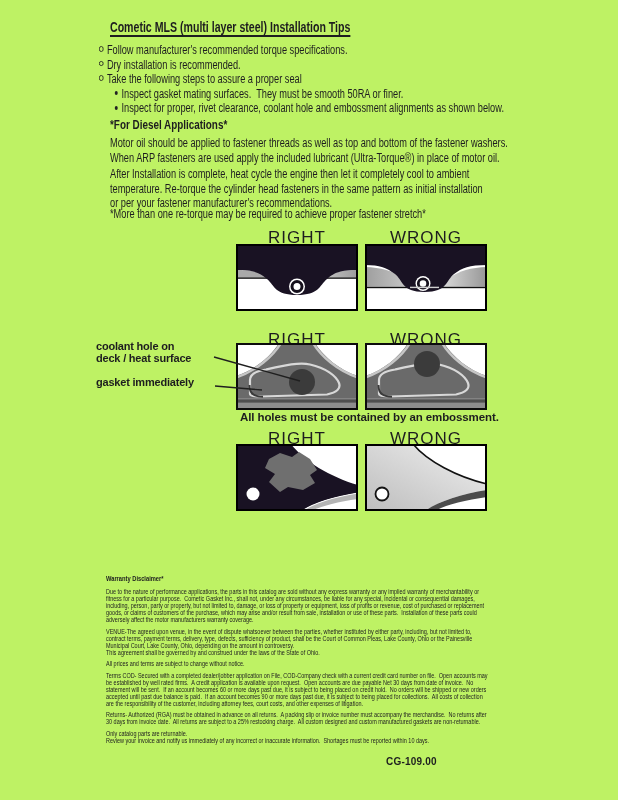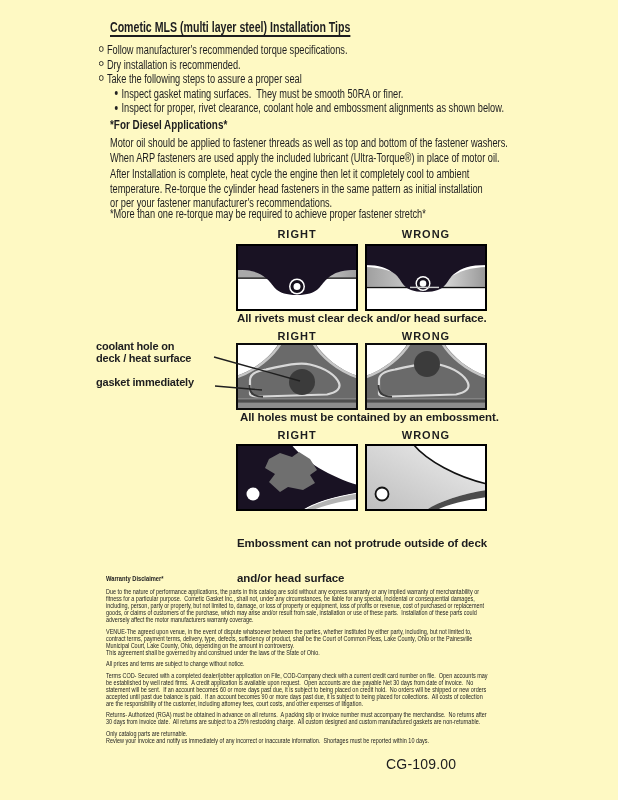--- a/index.html
+++ b/index.html
@@ -1,53 +1,53 @@
 <!DOCTYPE html>
 <html><head>
 <meta charset="utf-8">
 <style>
   html,body{margin:0;padding:0;background:#ffffff;}
-  .page{position:relative;width:618px;height:800px;background:#fef9c3;overflow:hidden;
+  .page{position:relative;width:618px;height:800px;background:#bef264;overflow:hidden;
         font-family:"Liberation Sans", sans-serif;color:#1d1d1f;}
   .cond{transform:scaleX(0.75);transform-origin:0 0;}
   .pre{white-space:pre;}
 
   .title{position:absolute;left:110px;top:19px;font-size:14.5px;font-weight:bold;
          transform:scaleX(0.73);transform-origin:0 0;white-space:pre;
          text-decoration:underline;text-underline-offset:3px;text-decoration-thickness:1.6px;}
 
   .bullets{position:absolute;left:99px;top:43px;font-size:12.3px;line-height:14.6px;}
   .b{white-space:pre;}
   .b .mark{display:inline-block;width:3.5px;height:3.5px;border:1px solid #222;border-radius:50%;
            margin-right:5px;vertical-align:2.5px;}
   .b.sub{margin-left:21px;}
   .b.sub .mark{background:#222;border:none;width:4px;height:4px;}
 
   .diesel-h{position:absolute;left:110px;top:117px;font-size:13.2px;font-weight:bold;
             transform:scaleX(0.75);transform-origin:0 0;white-space:pre;}
   .flow{position:absolute;left:110px;font-size:12.3px;line-height:14.6px;}
 
-  .fig-label{position:absolute;width:122px;text-align:center;font-size:11px;font-weight:bold;
+  .fig-label{position:absolute;width:122px;text-align:center;font-size:17px;font-weight:normal;
              letter-spacing:1px;}
   .fig-box{position:absolute;width:122px;height:67px;}
   .fig-box svg{display:block;}
   .caption{position:absolute;font-size:11.5px;font-weight:600;letter-spacing:-0.1px;
            line-height:11.8px;white-space:pre;}
 
   .ann-label{position:absolute;font-size:11px;font-weight:700;
              line-height:11.6px;letter-spacing:-0.2px;}
   .leader{position:absolute;left:112px;top:340px;}
 
   .warranty{position:absolute;left:106px;top:575px;width:480px;font-size:6.3px;line-height:7.1px;
             transform:scaleX(0.87);transform-origin:0 0;}
   .warranty .wh{font-size:6.6px;font-weight:bold;margin:0 0 6px 0;white-space:pre;}
   .wpara{margin:0 0 4.2px 0;}
   .tl{white-space:pre;}
 
-  .pagenum{position:absolute;left:386px;top:756px;font-size:14px;letter-spacing:0.2px;white-space:pre;}
+  .pagenum{position:absolute;left:386px;top:756px;font-size:10px;letter-spacing:0.2px;white-space:pre;font-weight:bold;}
 </style>
 </head>
 <body>
 
 <div class="page">
 
   <div class="title">Cometic MLS (multi layer steel) Installation Tips</div>
 
   <div class="bullets cond">
     <div class="b"><span class="mark"></span><span>Follow manufacturer's recommended torque specifications.</span></div>
@@ -111,21 +111,20 @@
       <path d="M0,23 C16,23.5 28,27 38,34 L43,42.5 L0,42.5 Z" fill="url(#g2)"></path>
       <path d="M122,23 C106,23.5 94,27 84,34 L79,42.5 L122,42.5 Z" fill="url(#g3)"></path>
       <path d="M0,0 H122 V21 C104,21 97,24 89,30 C81,36 83,48 59.5,48 C36,48 38,36 30,30 C22,24 15,21 0,21 Z" fill="#191223"></path>
       <circle cx="58" cy="39.5" r="7.5" fill="#ffffff"></circle>
       <circle cx="58" cy="39.5" r="4.7" fill="none" stroke="#15101c" stroke-width="2.8"></circle>
       <rect x="45" y="42.7" width="29" height="1.4" fill="#cfcfcf"></rect>
       <rect x="1" y="1" width="120" height="65" fill="none" stroke="#000000" stroke-width="2"></rect>
     </svg>
   </div>
 
-  <div class="caption" style="left:237px;top:313px;">All rivets must clear deck and/or head surface.</div>
 
   <div class="fig-label" style="left:236px;top:330px;">RIGHT</div>
   <div class="fig-label" style="left:365px;top:330px;">WRONG</div>
 
   <div class="fig-box" style="left:236px;top:343px;">
     <svg width="122" height="67" viewBox="0 0 122 67">
       <rect x="0" y="0" width="122" height="67" fill="#6a6a6a"></rect>
       <rect x="0" y="55.5" width="122" height="1" fill="#9c9c9c"></rect>
       <rect x="0" y="56.5" width="122" height="3.2" fill="#4f4f4f"></rect>
       <rect x="0" y="59.7" width="122" height="7.3" fill="#8d8d8d"></rect>
@@ -195,24 +194,20 @@
       </defs>
       <rect x="0" y="0" width="122" height="67" fill="#ffffff"></rect>
       <path d="M0,0 H48 C62,17 92,33 122,40 V46 C96,50 72,58 60,67 H0 Z" fill="url(#gw)"></path>
       <path d="M48,0 C62,17 92,33 122,40" stroke="#111111" stroke-width="1.6" fill="none"></path>
       <path d="M60,67 C72,58 96,50 122,46 L122,53 C100,56 80,61 70,67 Z" fill="#4c4c4c"></path>
       <circle cx="17" cy="50" r="6.5" fill="#ffffff" stroke="#131313" stroke-width="1.8"></circle>
       <rect x="1" y="1" width="120" height="65" fill="none" stroke="#000000" stroke-width="2"></rect>
     </svg>
   </div>
 
-  <div class="caption" style="left:237px;top:514px;">
-    <div>Embossment can not protrude outside of deck</div>
-    <div>and/or head surface</div>
-  </div>
 
   <div class="warranty">
     <div class="wh">Warranty Disclaimer*</div>
     <div class="wpara">
       <div class="tl">Due to the nature of performance applications, the parts in this catalog are sold without any express warranty or any implied warranty of merchantability or</div>
       <div class="tl">fitness for a particular purpose.  Cometic Gasket Inc., shall not, under any circumstances, be liable for any special, incidental or consequential damages,</div>
       <div class="tl">including, person, party or property, but not limited to, damage, or loss of property or equipment, loss of profits or revenue, cost of purchased or replacement</div>
       <div class="tl">goods, or claims of customers of the purchase, which may arise and/or result from sale, installation or use of these parts.  Installation of these parts could</div>
       <div class="tl">adversely affect the motor manufacturers warranty coverage.</div>
     </div>

